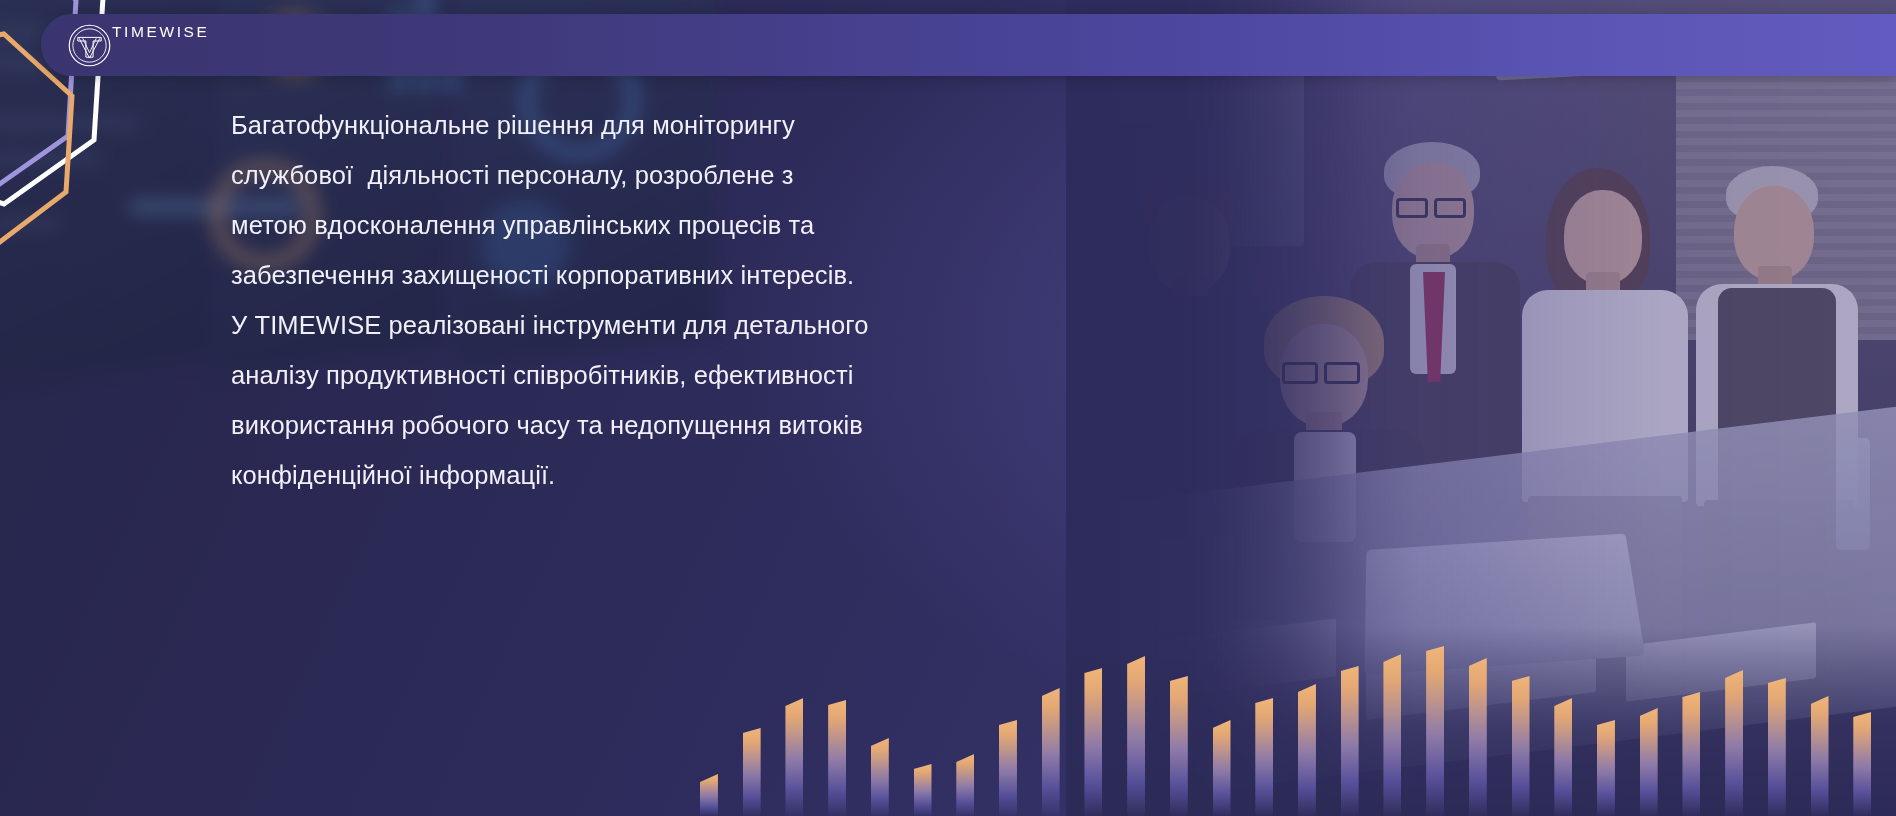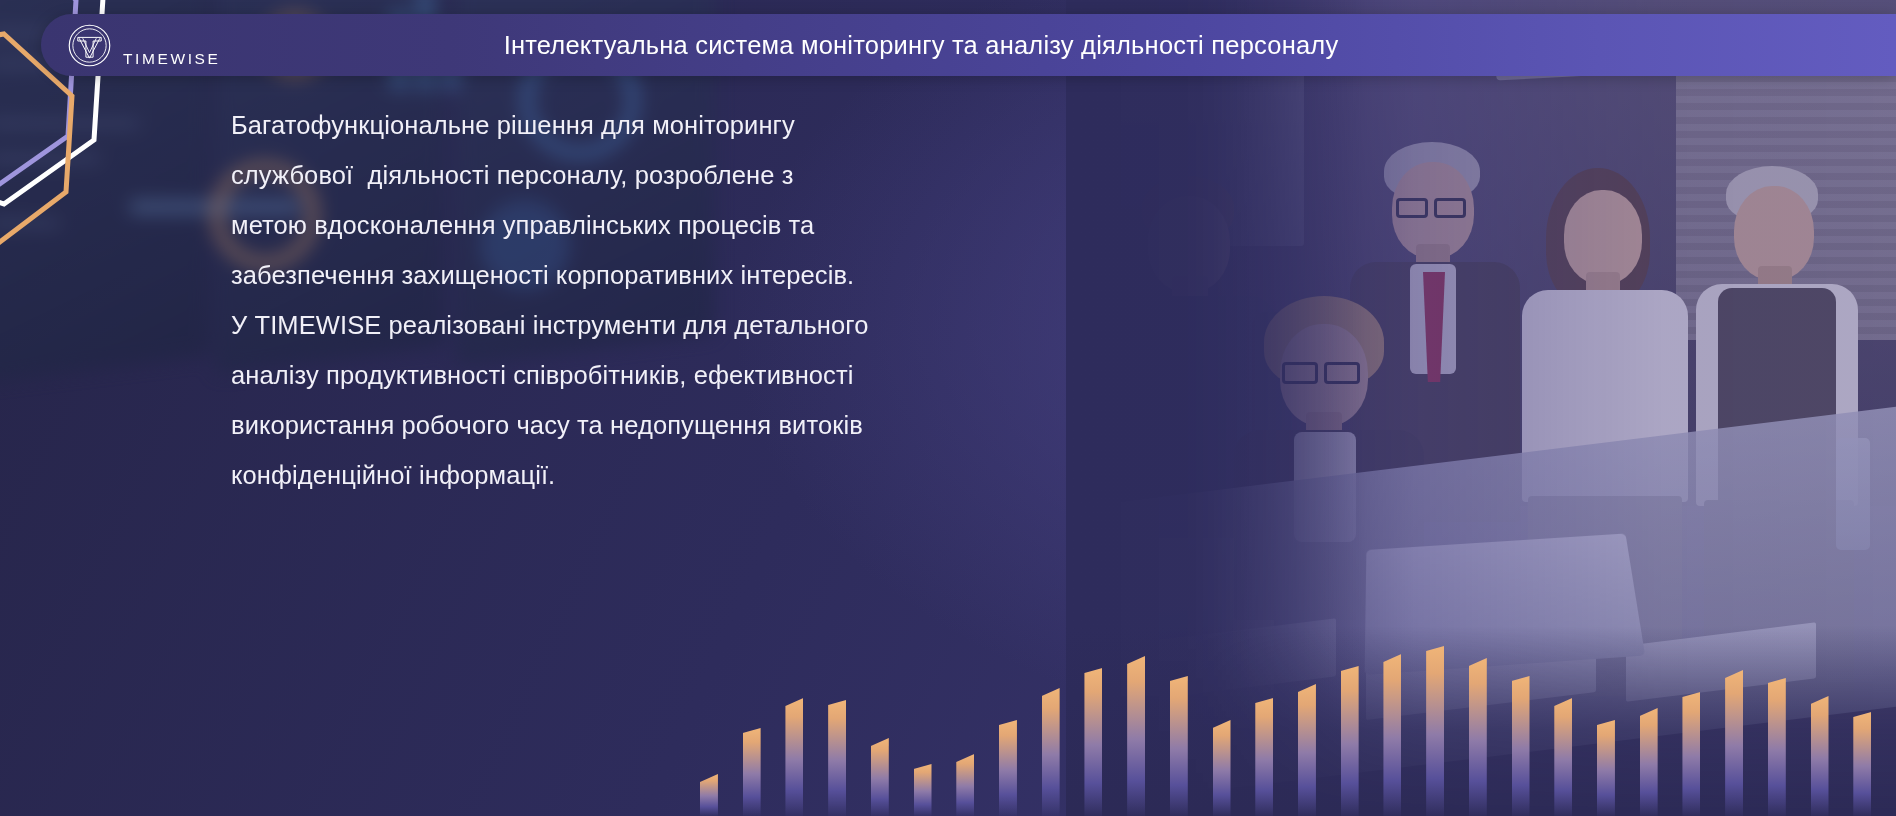--- a/index.html
+++ b/index.html
@@ -118,21 +118,21 @@
 
   
   .header-pill {
     position:absolute; left:41px; top:14px;
     width:1855px; height:62px;
     border-radius:31px 0 0 31px;
     background:linear-gradient(90deg,#3a3570 0%, #3e3878 22%, #4d47a0 62%, #5b55b4 84%, #635cc0 100%);
     display:flex; align-items:center;
     box-shadow:0 2px 14px rgba(0,0,0,.22);
   }
-  .logo-wrap { display:flex; align-items:flex-end; gap:11px; padding-left:26px; width:235px; flex:0 0 auto; }
+  .logo-wrap { display:flex; align-items:flex-start; gap:0; padding-left:26px; width:235px; flex:0 0 auto; }
   .logo-mark { width:45px; height:45px; }
   .logo-text {
     color:#fff; font-size:15.5px; letter-spacing:2.6px; font-weight:400;
   }
   .header-title {
     flex:1 1 auto; text-align:center;
     color:#fff; font-size:25.5px; font-weight:400; letter-spacing:.2px;
     padding-right:330px;
     white-space:nowrap;
   }
@@ -292,21 +292,20 @@
         <svg viewBox="0 0 100 100">
           <circle cx="50" cy="50" r="45" fill="none" stroke="#ffffff" stroke-width="2.6"></circle>
           <circle cx="50" cy="50" r="37" fill="none" stroke="#ffffff" stroke-width="2"></circle>
           <path d="M24 32 H76 V40 H58 V76 H42 V40 H24 Z" fill="none" stroke="#ffffff" stroke-width="2.2"></path>
           <path d="M27 34 L50 78 L73 34" fill="none" stroke="#ffffff" stroke-width="2.2"></path>
           <path d="M35 34 L50 66 L65 34" fill="none" stroke="#ffffff" stroke-width="2"></path>
         </svg>
       </span>
       <span class="logo-text">TIMEWISE</span>
     </div>
-    <div class="header-title">Інтелектуальна система моніторингу та аналізу діяльності персоналу</div>
   </div>
 
   <div class="body-copy">Багатофункціональне рішення для моніторингу
 службової  діяльності персоналу, розроблене з
 метою вдосконалення управлінських процесів та
 забезпечення захищеності корпоративних інтересів.
 У TIMEWISE реалізовані інструменти для детального
 аналізу продуктивності співробітників, ефективності
 використання робочого часу та недопущення витоків
 конфіденційної інформації.</div>

